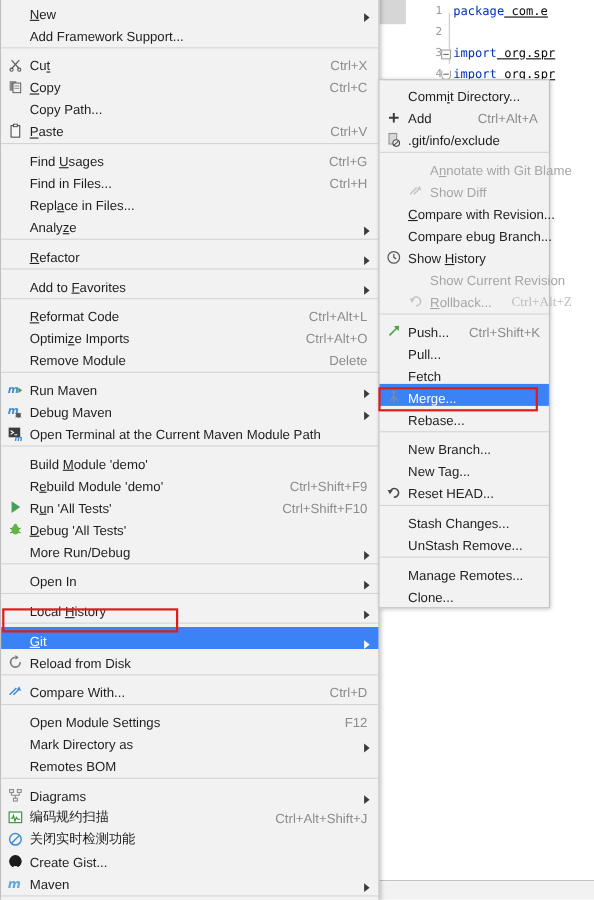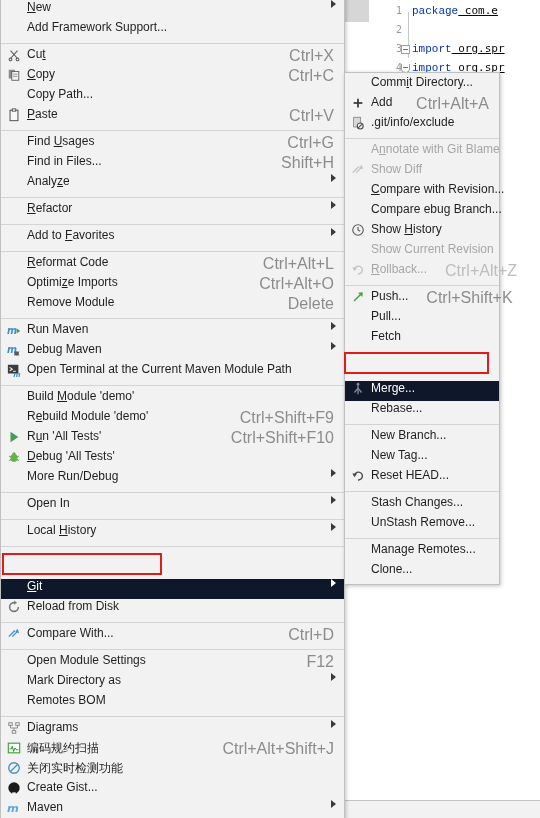--- a/index.html
+++ b/index.html
@@ -26,21 +26,21 @@
     background: #ffffff;
   }
   .linenum {
     position: absolute; width: 58px; text-align: right;
     font-family: "DejaVu Sans Mono", monospace; font-size: 10px; color: #999999;
   }
   .codeline {
     position: absolute; left: 68px; white-space: pre;
     font-family: "DejaVu Sans Mono", monospace; font-size: 11px;
   }
-  .kw { color: #0033b3; font-family: Liberation Mono, monospace; }
+  .kw { color: #0033b3; }
   .plain { color: #080808; text-decoration: underline; }
   .fold {
     position: absolute; left: 57px; width: 9px; height: 9px;
     border: 1px solid #a0a0a0; background: #fff;
   }
   .fold::after {
     content: ""; position: absolute; left: 1px; top: 3px; width: 5px; height: 1px; background: #707070;
   }
   .vline {
     position: absolute; left: 64px; top: 12px; width: 1px; height: 46px; background: #c8c8c8;
@@ -65,41 +65,41 @@
     box-shadow: 1px 1px 4px rgba(0,0,0,0.24);
     padding: 2px 0;
   }
   #main-menu { left: 0; top: -3px; width: 345px; }
   #git-menu  { left: 344px; top: 72px; width: 156px; }
 
   .mi {
     position: relative;
     height: 20px;
     display: flex;
-    align-items: flex-start;
+    align-items: flex-end;
     padding: 0 4px 0 0;
     font-size: 12px;
     color: #1f1f1f;
     white-space: nowrap;
     cursor: default;
   }
-  .mi.sel { background: #0f172a; color: #ffffff; margin-top: 32px; }
-  .mi.disabled { color: #a6a6a6; }
+  .mi.sel { background: #3b82f6; color: #ffffff; }
+  .mi.disabled { color: #a6a6a6; padding-left: 20px; }
   .mi .ico {
     width: 22px; min-width: 22px; height: 16px;
     display: flex; align-items: center; justify-content: center;
     margin-left: 2px;
   }
   .mi .label { flex: 0 0 auto; padding-left: 2px; }
   .mi .label u { text-decoration: underline; }
   .mi .accel {
     margin-left: auto; padding-left: 18px; padding-right: 6px;
-    font-size: 16px; color: #8c8c8c;
-  }
-  .mi.disabled .accel { color: #bdbdbd; }
+    font-size: 12px; color: #8c8c8c;
+  }
+  .mi.disabled .accel { color: #bdbdbd; font-family: Liberation Serif, serif; }
   .arrow {
     margin-left: auto; padding-right: 4px;
     width: 0; height: 0;
     border-left: 5px solid #3a3a3a;
     border-top: 4px solid transparent;
     border-bottom: 4px solid transparent;
   }
   .mi.sel .arrow { border-left-color: #ffffff; }
   .sep { height: 1px; background: #d4d4d4; margin: 3px 0; }
 
@@ -199,21 +199,25 @@
       </div>
       <div class="sep"></div>
       <div class="mi">
         <span class="ico"></span>
         <span class="label">Find <u>U</u>sages</span>
         <span class="accel">Ctrl+G</span>
       </div>
       <div class="mi">
         <span class="ico"></span>
         <span class="label">Find in Files...</span>
-        <span class="accel">Shift+H</span>
+        <span class="accel">Ctrl+H</span>
+      </div>
+      <div class="mi">
+        <span class="ico"></span>
+        <span class="label">Repl<u>a</u>ce in Files...</span>
       </div>
       <div class="mi">
         <span class="ico"></span>
         <span class="label">Analy<u>z</u>e</span>
         <span class="arrow"></span>
       </div>
       <div class="sep"></div>
       <div class="mi">
         <span class="ico"></span>
         <span class="label"><u>R</u>efactor</span>

